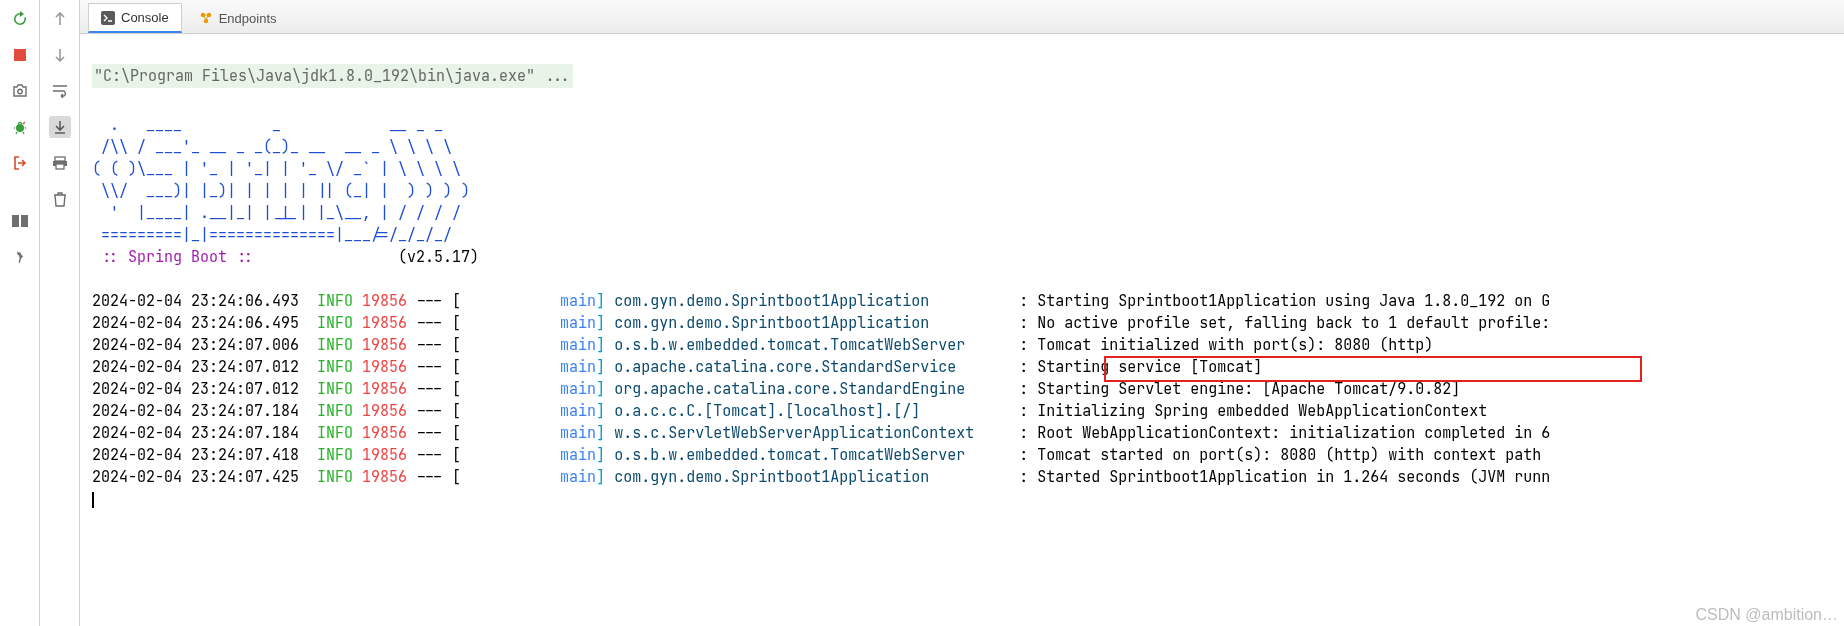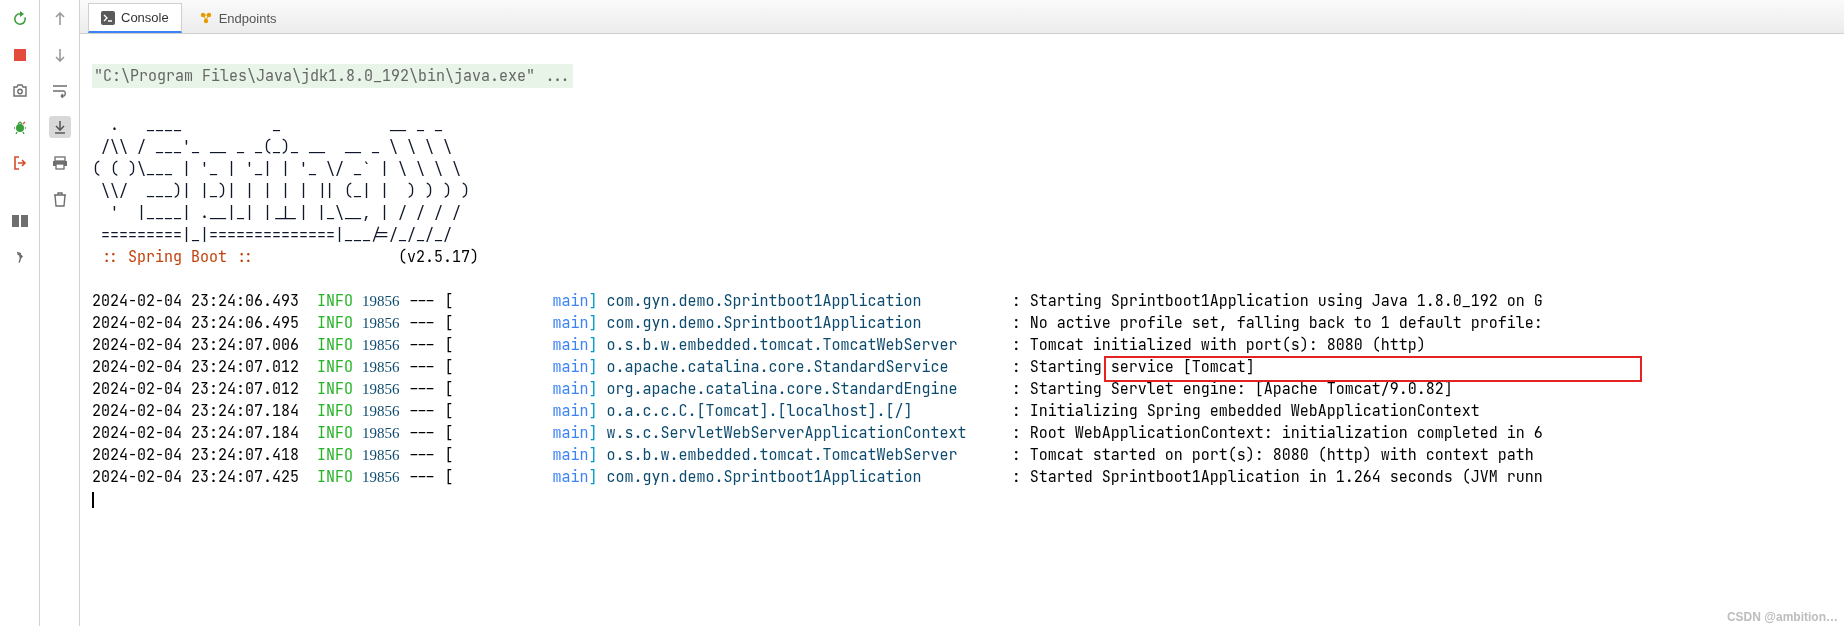--- a/index.html
+++ b/index.html
@@ -9,32 +9,32 @@
   .gutter-mid { width:40px; border-right:1px solid #d1d1d1; background:#fff; display:flex; flex-direction:column; align-items:center; padding-top:8px; gap:14px; }
   .icon-btn { width:22px; height:22px; display:flex; align-items:center; justify-content:center; cursor:pointer; border-radius:3px; }
   .icon-btn.sel { background:#d9d9d9; }
   .main { flex:1; display:flex; flex-direction:column; min-width:0; }
   .tabs-row { height:34px; border-bottom:1px solid #cfcfcf; background:linear-gradient(#fafafa,#ececec); display:flex; align-items:flex-end; padding-left:8px; gap:4px; }
   .tab { height:30px; display:flex; align-items:center; gap:6px; padding:0 12px; font-size:13px; color:#555; border:1px solid transparent; cursor:pointer; }
   .tab.active { background:#fff; border:1px solid #cfcfcf; border-bottom:2px solid #3b82f6; color:#333; font-weight:500; }
   .tab-icon { width:14px; height:14px; }
   .console-area { flex:1; overflow:auto; padding:8px 0 0 12px; font-family:"JetBrains Mono","Consolas",monospace; font-size:15px; line-height:22px; white-space:pre; position:relative; }
   .cmd-line { background:#e8f4e8; display:inline-block; margin-bottom:4px; padding:1px 2px; color:#666; }
-  .banner { color:#0f172a; }
-  .spring-tag { color:#c2410c; }
+  .banner { color:#1d4ed8; }
+  .spring-tag { color:#a21caf; }
   .version { color:#000; }
   .logrow { white-space:pre; }
   .lvl { color:#24b324; }
-  .pid { color:#0c4a6e;font-family:Liberation Serif, serif; }
+  .pid { color:#ef4444; }
   .thread { color:#3b82f6; }
   .logger { color:#0c4a6e; }
   .msg { color:#000; }
   .bracket { color:#0099cc; }
   .highlight-box { border:2px solid #e52222; position:absolute; pointer-events:none; }
-  .watermark { position:absolute; right:6px; bottom:2px; font-size:12px; color:#bdbdbd; font-family:Arial,sans-serif;font-weight:bold; }
+  .watermark { position:absolute; right:6px; bottom:2px; font-size:16px; color:#bdbdbd; font-family:Arial,sans-serif; }
   .cursor-bar { display:inline-block; width:2px; height:16px; background:#000; vertical-align:middle; }
 </style>
 </head>
 <body>
 
 <div class="root">
   <div class="gutter-left">
     <div class="icon-btn">
       <svg width="16" height="16" viewBox="0 0 16 16">
           <path d="M8 2a6 6 0 1 0 5.7 4.1l-1.5.6A4.4 4.4 0 1 1 8 3.6V6l4-3-4-3v2z" fill="#3a9e3a"></path>

